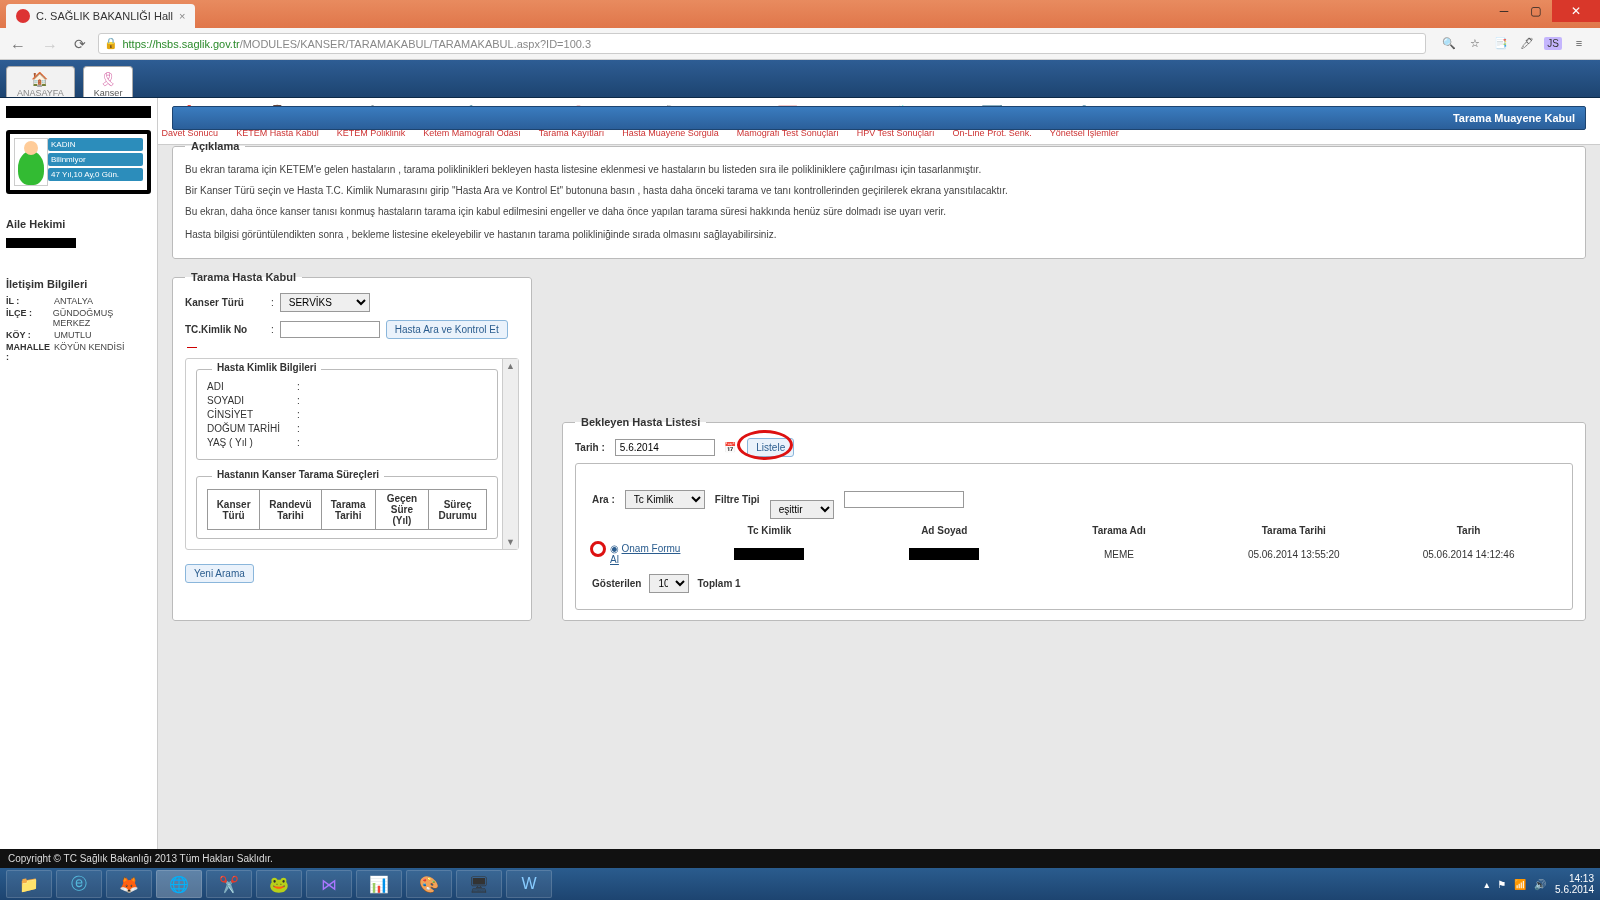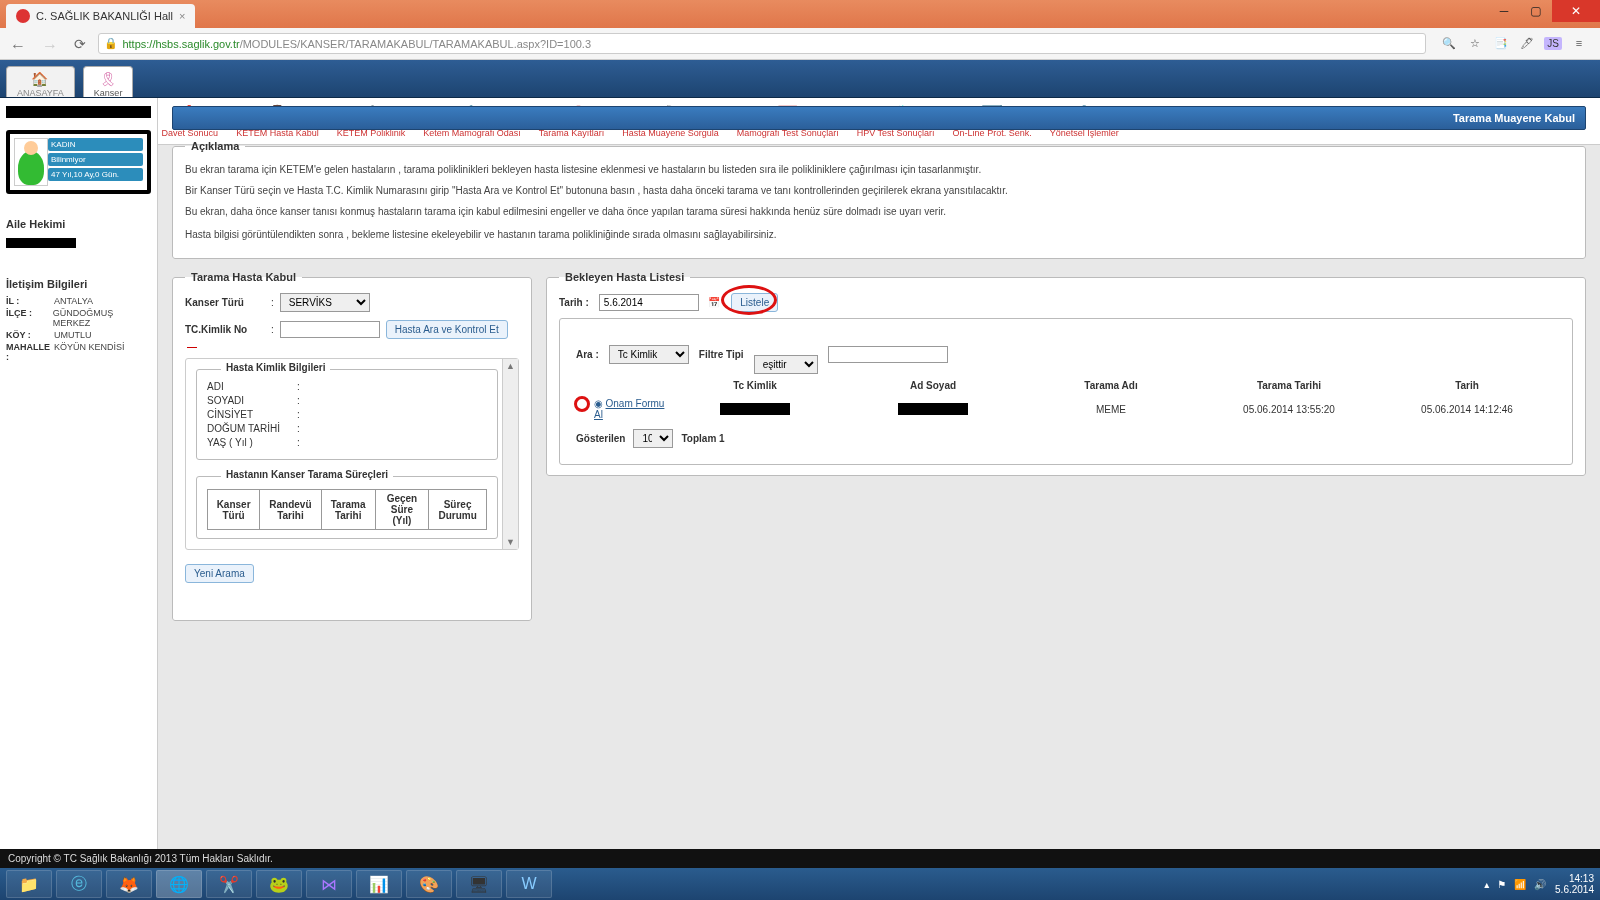--- a/index.html
+++ b/index.html
@@ -57,31 +57,31 @@
 .info-row .k { width:48px; font-weight:bold;}
 .info-row .v { color:#444;}
 
 .main { flex:1; padding:8px 14px; overflow:auto; }
 .page-header { background:linear-gradient(#3a7cbf,#2b5f9a); color:#fff; font-weight:bold; padding:5px 10px; border:1px solid #1d4470; border-radius:2px; font-size:11px; margin-bottom:10px;text-align:right;}
 
 fieldset { border:1px solid #bbb; border-radius:3px; padding:10px 12px; margin-bottom:12px; background:#fff;}
 legend { font-weight:bold; font-size:11px; padding:0 6px; color:#333;}
 .desc p { font-size:10px; color:#444; line-height:1.5; margin-bottom:6px;}
 
-.two-col { display:flex; gap:14px; align-items:flex-start;}
+.two-col { display:flex; gap:30px; align-items:flex-end;}
 .left-col { width:360px; position:relative;}
 .right-col { flex:1; }
 
 .form-row { display:flex; align-items:center; gap:6px; margin-bottom:8px; font-size:10px;}
 .form-row label { width:80px; font-weight:bold;}
 select, input[type=text] { border:1px solid #999; padding:2px 4px; font-size:10px;}
 .btn { background:#eaf2fb; border:1px solid #8ab6db; color:#2a5c8e; padding:3px 8px; border-radius:3px; font-size:10px; cursor:pointer;}
 
 .inner-field { border:1px solid #bbb; border-radius:3px; padding:8px 10px; margin-top:8px; position:relative;}
-.inner-legend { position:absolute; top:-8px; left:24px; background:#fff; padding:0 5px; font-size:10px; font-weight:bold;}
+.inner-legend { position:absolute; top:-8px; left:15px; background:#fff; padding:0 5px; font-size:10px; font-weight:bold;}
 .kv { display:flex; font-size:10px; margin:3px 0;}
 .kv .k { width:90px;} .kv .c { width:10px;}
 .scrollbar-stub { position:absolute; right:0; top:0; bottom:0; width:16px; background:#eee; border-left:1px solid #ccc; display:flex; flex-direction:column; justify-content:space-between; align-items:center; padding:2px 0;}
 .scrollbar-stub span { font-size:9px; color:#777;}
 
 .tbl { width:100%; border-collapse:collapse; font-size:10px; margin-top:4px;}
 .tbl th, .tbl td { border:1px solid #999; padding:3px 6px; text-align:center;}
 .tbl th { font-weight:bold; background:#fff;}
 
 .filter-row { display:flex; align-items:center; gap:10px; margin-bottom:6px; font-size:10px;}

